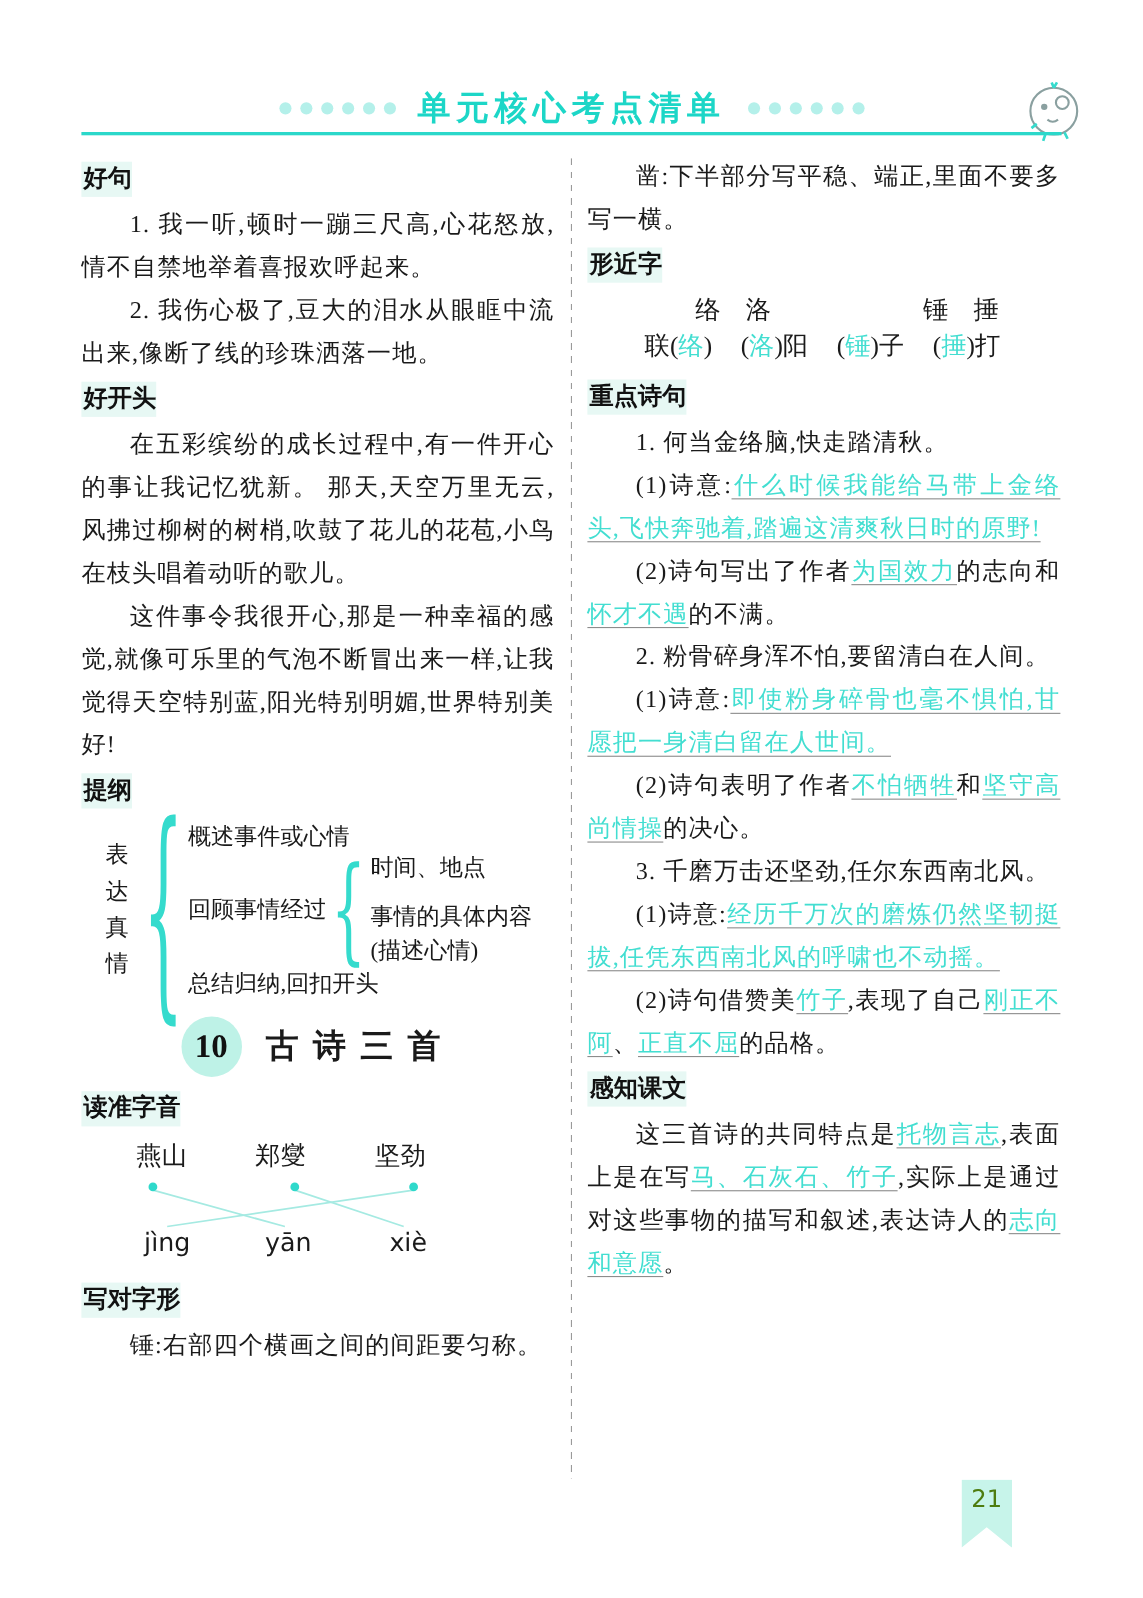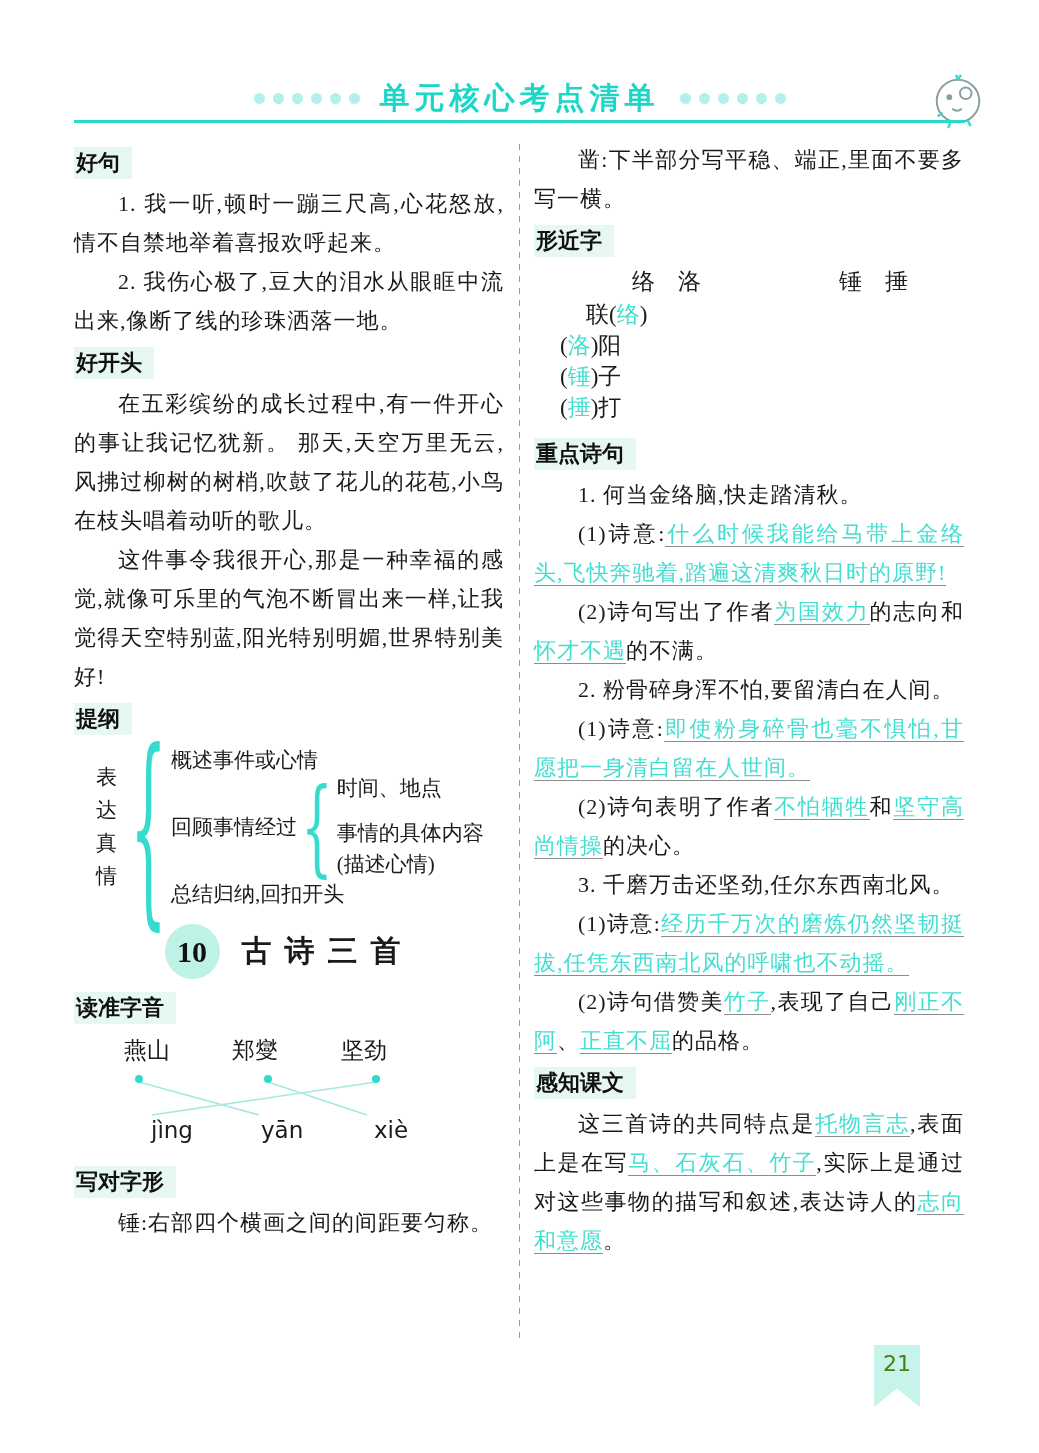--- a/index.html
+++ b/index.html
@@ -21,21 +21,21 @@
   
   .content { position:absolute; top:140px; left:74px; width:891px; display:flex; }
   .col { width:430px; }
   .col-divider {
     width:1px; margin:4px 14px 0 15px; height:1200px;
     background:repeating-linear-gradient(to bottom, #9a9a9a 0 6px, transparent 6px 12px);
   }
   
   .heading {
     display:inline-block; font-family:"DejaVu Sans", sans-serif; font-weight:bold;
-    font-size:22px; color:#111; background:#e7f8f4; padding:2px 12px 2px 2px;
+    font-size:22px; color:#111; background:#e7f8f4; padding:2px 0 2px 2px;
     margin:7px 0 5px 0; line-height:28px;
   }
   .para { font-size:22px; line-height:39px; text-align:justify; text-indent:2em; letter-spacing:1px; }
   .ans { color:#43ded1; border-bottom:1px solid #8c8c8c; padding-bottom:0; }
   .teal { color:#43ded1; }
   
   .outline { display:flex; align-items:center; margin:6px 0 10px 22px; font-size:21px; }
   .v-label { width:26px; line-height:33px; word-break:break-all; margin-right:4px; }
   .brace { font-family:"DejaVu Serif", serif; color:#35dbcd; font-weight:400; display:inline-block; }
   .brace-big { font-size:58px; transform:scaleY(3.6); margin:0 4px; }
@@ -48,27 +48,27 @@
   .lesson { display:flex; align-items:center; justify-content:center; gap:22px; margin:16px 0 6px 0; }
   .lesson-num {
     width:55px; height:55px; border-radius:50%; background:#bef2e7;
     display:flex; align-items:center; justify-content:center;
     font-family:"Liberation Serif", serif; font-weight:bold; font-size:30px; color:#111;
   }
   .lesson-title { font-family:"DejaVu Sans", sans-serif; font-weight:bold; font-size:30px; letter-spacing:13px; }
   
   .match { position:relative; height:118px; margin-top:6px; }
   .match .word { position:absolute; top:0; font-size:23px; }
-  .match .py { position:absolute; top:82px; font-family:"DejaVu Sans", sans-serif; font-size:23px;margin-left:20px; }
+  .match .py { position:absolute; top:82px; font-family:"DejaVu Sans", sans-serif; font-size:23px; }
   .match svg { position:absolute; left:0; top:0; }
   
   .pair-row { display:flex; font-size:23px; margin:4px 0 0 0; }
   .pair-row .g1 { margin-left:98px; }
   .pair-row .g2 { margin-left:138px; }
-  .usage-row { display:flex; font-size:23px; margin:2px 0 8px 0;flex-direction:column; }
+  .usage-row { display:flex; font-size:23px; margin:2px 0 8px 0; }
   .usage-row .u { margin-left:26px; }
   .usage-row .u:first-child { margin-left:52px; }
   
   .bookmark {
     position:absolute; left:874px; top:1345px; width:46px; height:62px; background:#c7f4ea;
     clip-path:polygon(0 0, 100% 0, 100% 100%, 50% 70%, 0 100%);
     display:flex; justify-content:center;
   }
   .bookmark span { font-family:"DejaVu Sans", sans-serif; font-size:22px; color:#4d7c0f; margin-top:6px; }
   .mt6 { margin-top:6px; }

